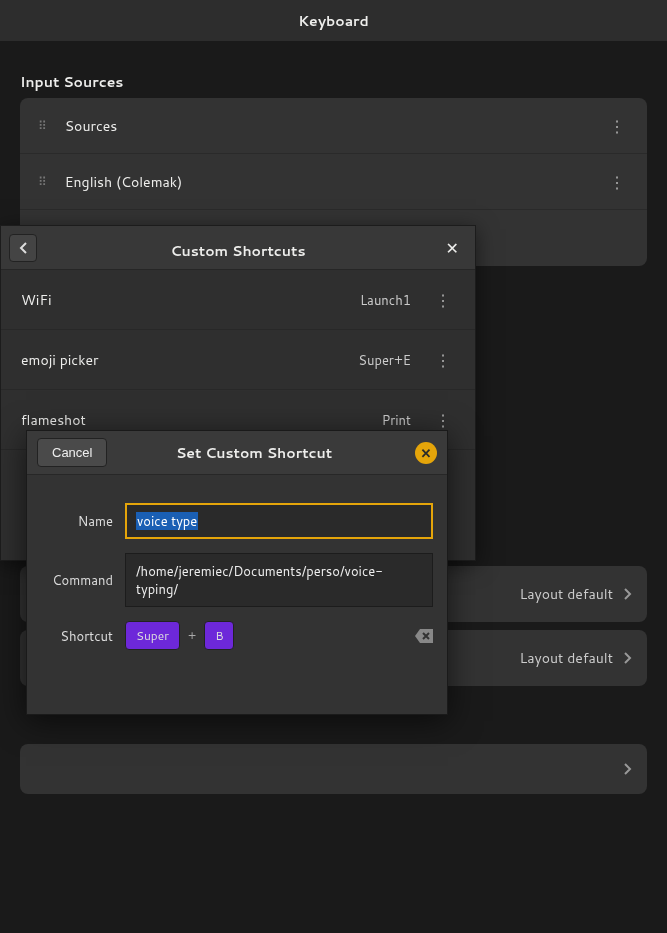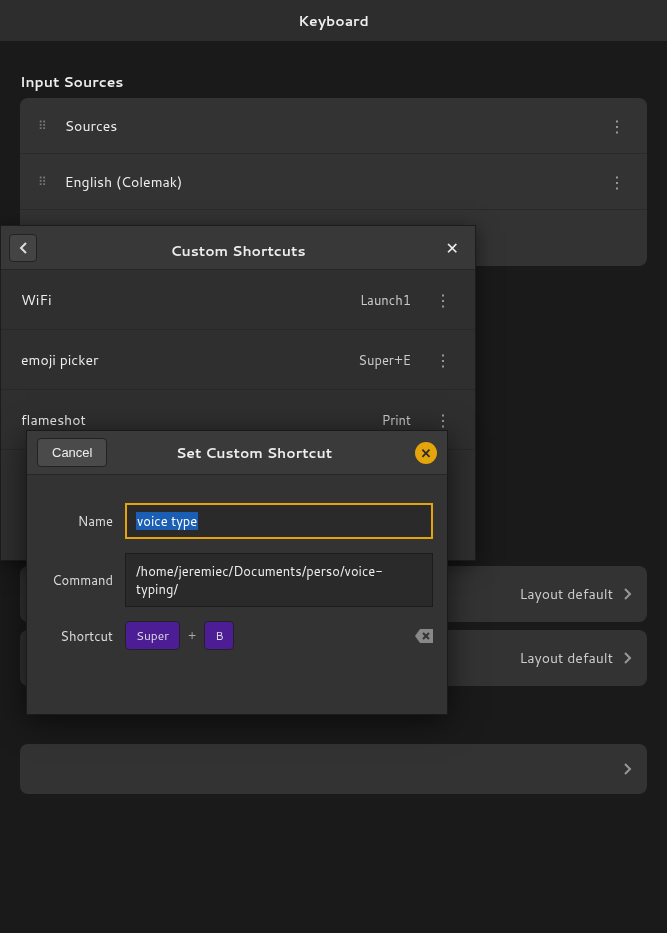--- a/index.html
+++ b/index.html
@@ -227,21 +227,21 @@
     padding: 0 1px;
   }
   
   .key-wrap {
     flex: 1;
     display: flex;
     align-items: center;
     gap: 8px;
   }
   .keycap {
-    background: #4c1d95;
+    background: #6d28d9;
     border: 1px solid #222;
     border-radius: 4px;
     padding: 5px 10px;
     font-size: 12px;
     color: #ddd;
   }
   .plus { color: #aaa; font-size: 12px; }
   .clear-key {
     margin-left: auto;
     color: #bbb;

